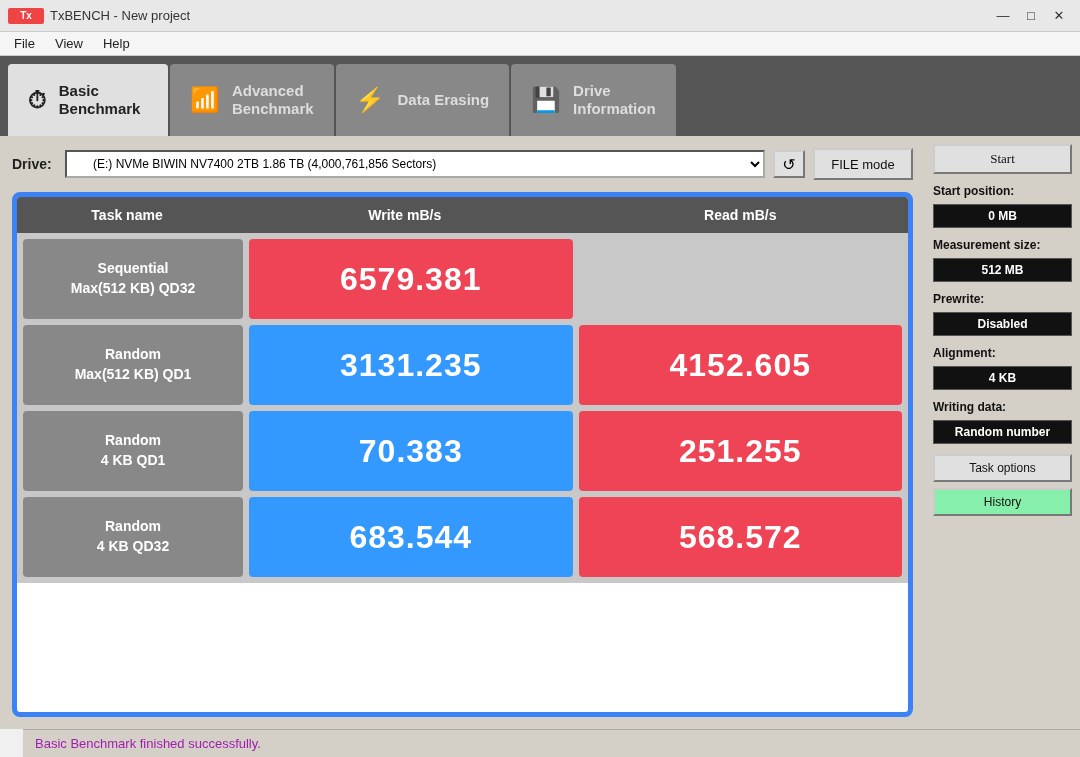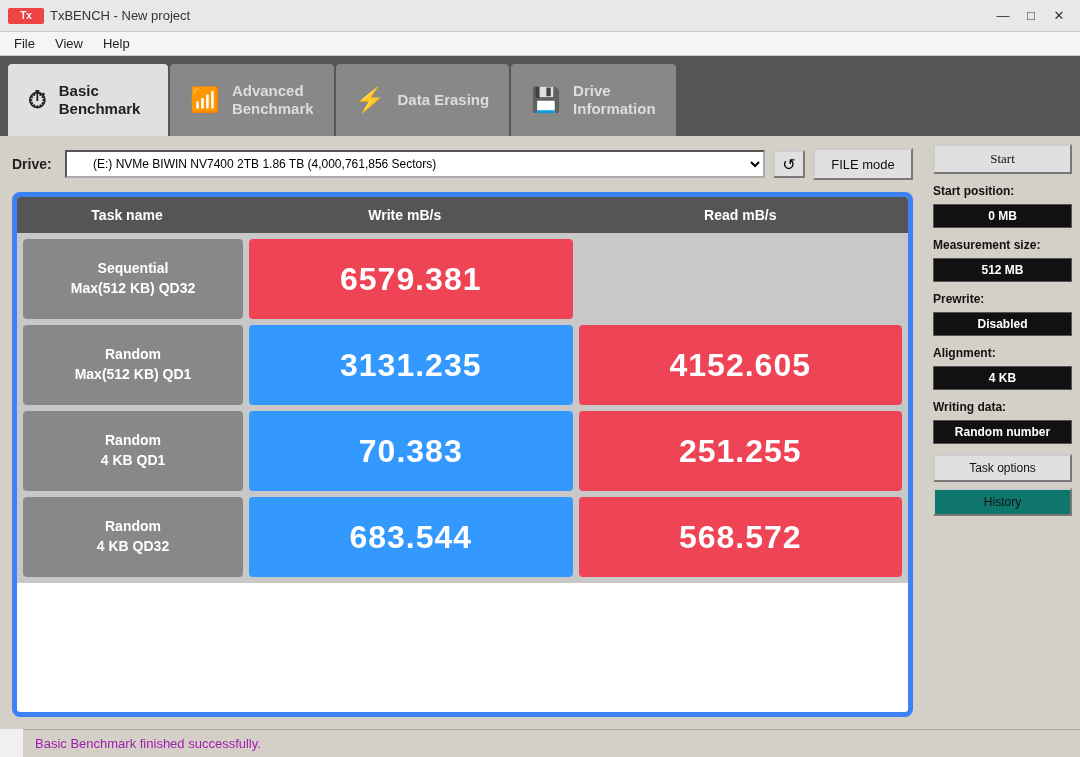--- a/index.html
+++ b/index.html
@@ -264,21 +264,21 @@
       background: #e0e0e0;
       border: 2px outset #ccc;
       cursor: pointer;
       font-size: 12px;
       color: #111;
       margin-top: 4px;
     }
 
     .history-btn {
       height: 28px;
-      background: #0f766e;
+      background: #86efac;
       border: 2px outset #ccc;
       cursor: pointer;
       font-size: 12px;
       color: #111;
     }
 
     
     .status-bar {
       height: 28px;
       background: #d4d0c8;

